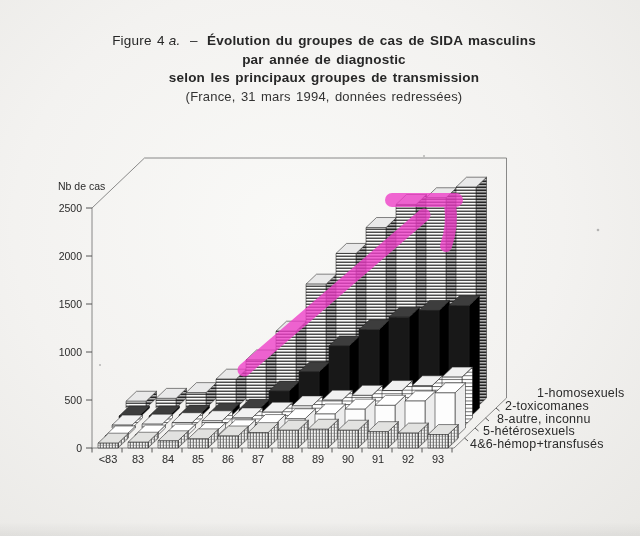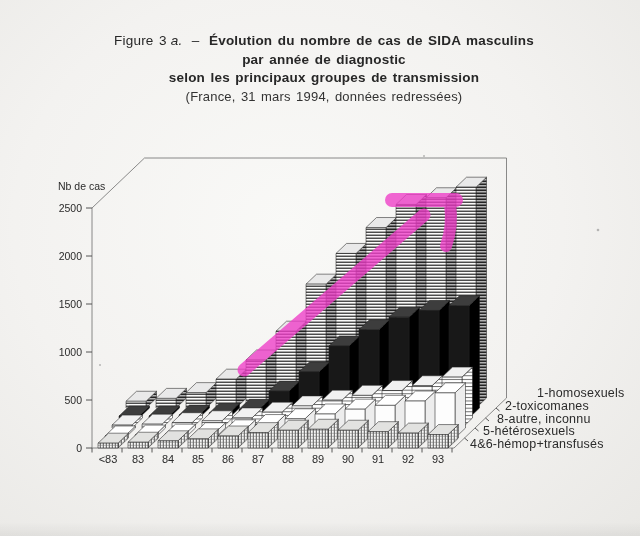--- a/index.html
+++ b/index.html
@@ -25,23 +25,23 @@
   svg.chart{position:absolute;left:0;top:0;font-family:"Liberation Sans", sans-serif;}
   svg text{fill:#2b2b2b;}
 </style>
 </head>
 <body>
 
 <div class="page">
 
   <div class="caption">
     <div class="row">
-      <span>Figure 3</span><span class="it">a.</span>
+      <span>Figure 4</span><span class="it">a.</span>
       <span>–</span>
-      <span class="b">Évolution du nombre de cas de SIDA masculins</span>
+      <span class="b">Évolution du groupes de cas de SIDA masculins</span>
     </div>
     <div class="row b">par année de diagnostic</div>
     <div class="row b">selon les principaux groupes de transmission</div>
     <div class="row sub">(France, 31 mars 1994, données redressées)</div>
   </div>
 
   <svg id="chart" class="chart" width="640" height="536" viewBox="0 0 640 536">
     <defs>
       <pattern id="pHH" width="4" height="3" patternUnits="userSpaceOnUse">
         <rect width="4" height="3" fill="#fbfbfa"></rect>

